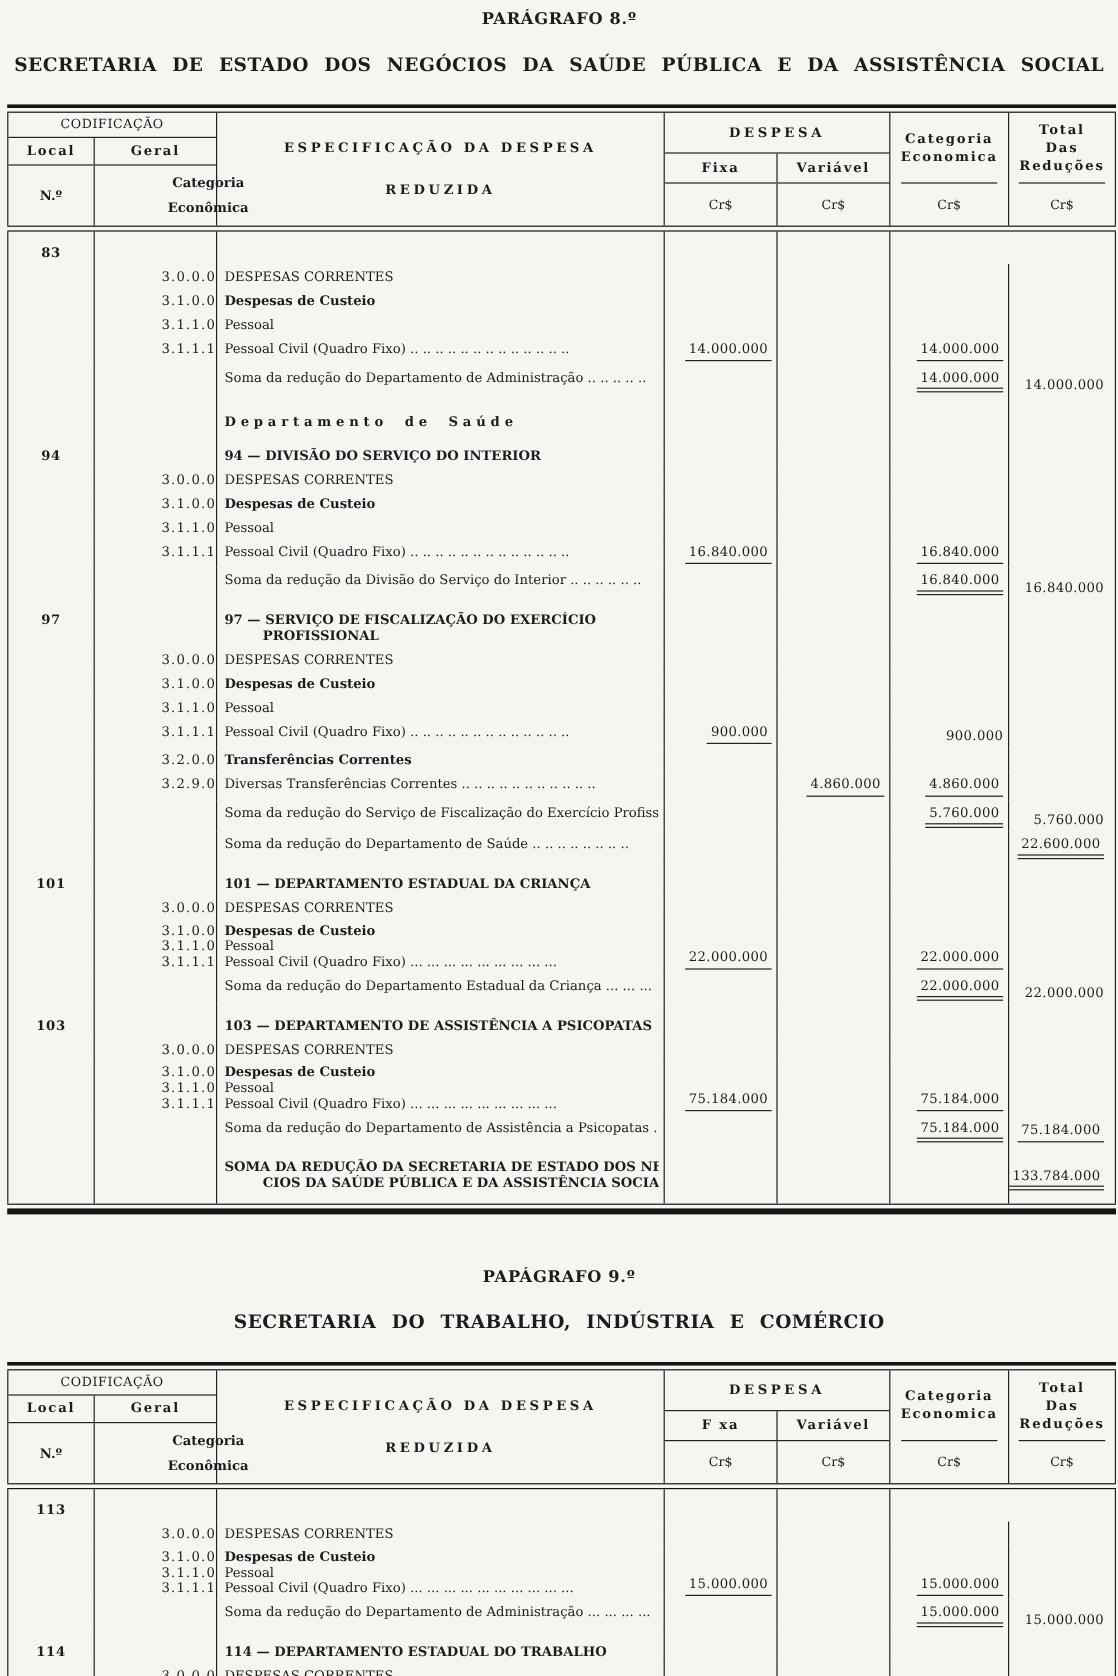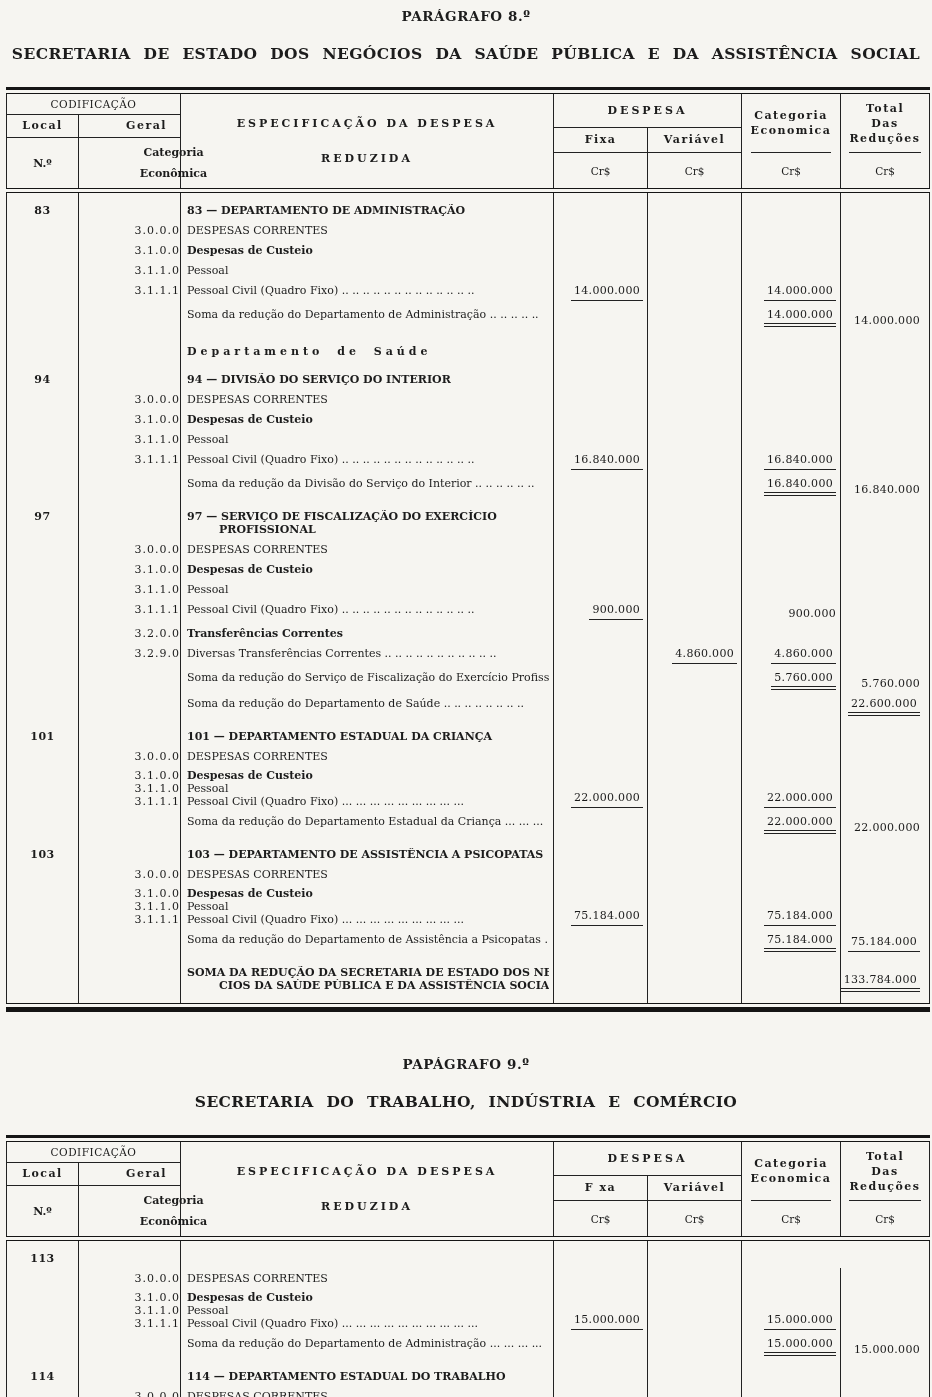--- a/index.html
+++ b/index.html
@@ -29,21 +29,21 @@
     display:grid; grid-template-columns:72px 102px 373px 94px 94px 99px 88px;
     border-left:1px solid #222; border-right:1px solid #222;
     height:94px; font-size:11px;
   }
   .b{font-weight:bold;}
   .ls1{letter-spacing:1.5px;}
   .ls2{letter-spacing:3px;}
   .cr{font-size:10.5px; text-align:center;}
   .h-codgroup{grid-column:1/3; display:flex; flex-direction:column; border-right:1px solid #222;}
   .h-cod{height:20px; line-height:20px; text-align:center; border-bottom:1px solid #222; font-size:10.5px; letter-spacing:.5px;}
-  .h-lg{display:grid; grid-template-columns:72px 101px; border-bottom:1px solid #222; height:22px;gap:17px;}
+  .h-lg{display:grid; grid-template-columns:72px 101px; border-bottom:1px solid #222; height:22px;}
   .h-lg>div{line-height:22px; text-align:center;}
   .h-lg>div:first-child{border-right:1px solid #222;}
   .h-sub{display:grid; grid-template-columns:72px 101px; flex:1;gap:44px;}
   .h-n{border-right:1px solid #222; display:flex; align-items:center; justify-content:center;}
   .h-catecon{display:flex; flex-direction:column; justify-content:space-evenly; text-align:center;}
   .h-espec{
     grid-column:3; border-right:1px solid #222;
     display:flex; flex-direction:column; justify-content:space-evenly; text-align:center;
   }
   .h-desp{grid-column:4/6; border-right:1px solid #222; display:flex; flex-direction:column;}
@@ -140,23 +140,20 @@
           </div>
           <div class="h-rule"></div>
           <div class="cr">Cr$</div>
         </div>
       </div>
       <div class="rule-mid"></div>
       <div class="tbody">
           <div class="row gap">
             <div class="cell c-local">83</div>
             <div class="cell c-geral"></div>
-            <div class="cell c-desc">
-              <div class="b">83 — DEPARTAMENTO DE ADMINISTRAÇÃO</div>
-            </div>
             <div class="cell c-fixa amt"></div>
             <div class="cell c-var amt"></div>
             <div class="cell c-cat amt"></div>
             <div class="cell c-tot amt"></div>
           </div>
           <div class="row">
             <div class="cell c-local"></div>
             <div class="cell c-geral">
               <div>3.0.0.0</div>
             </div>

